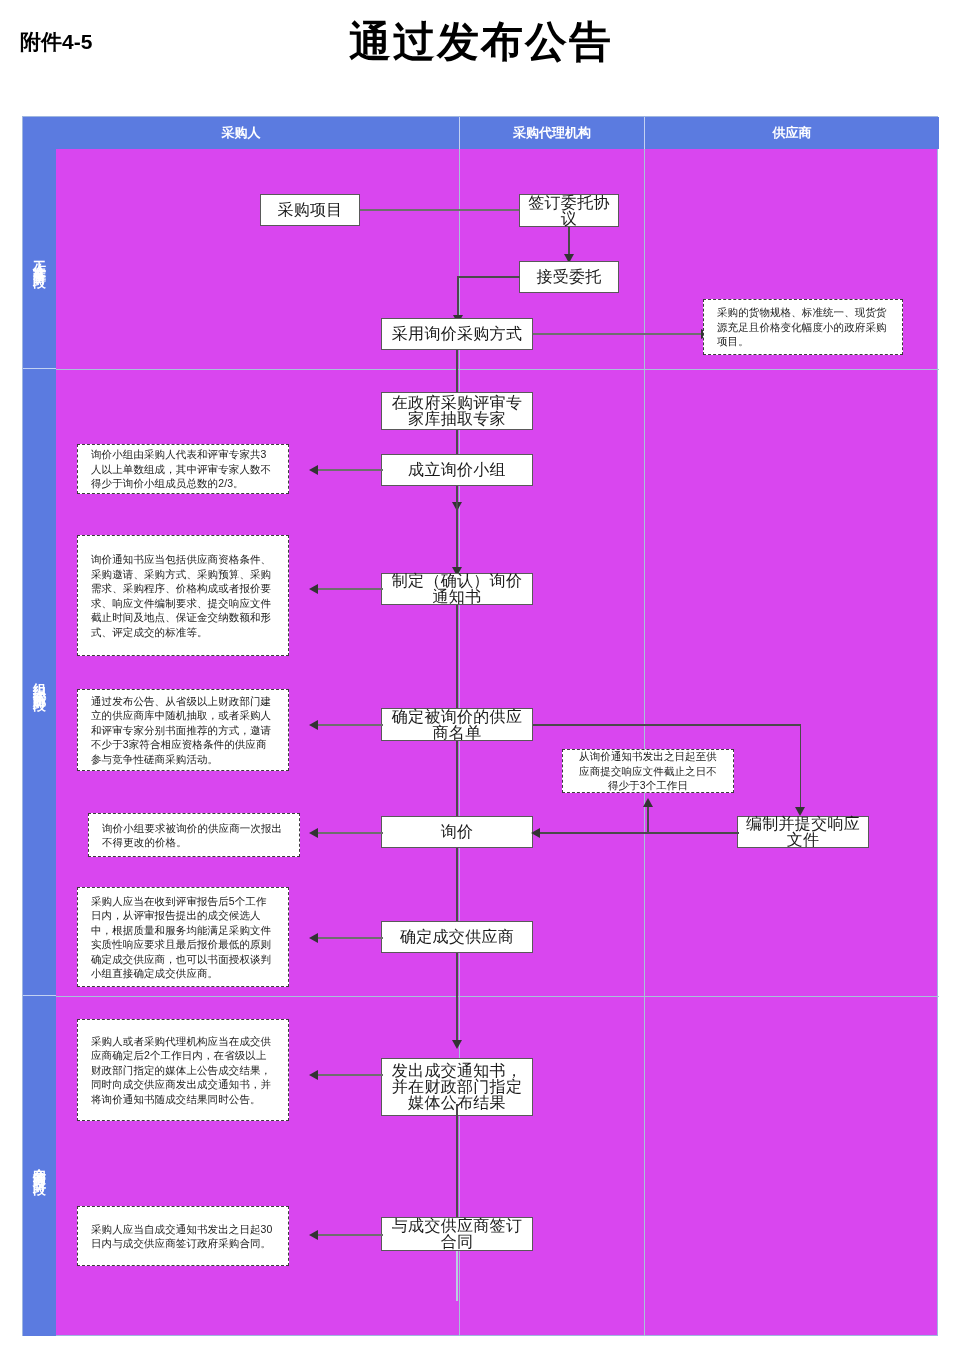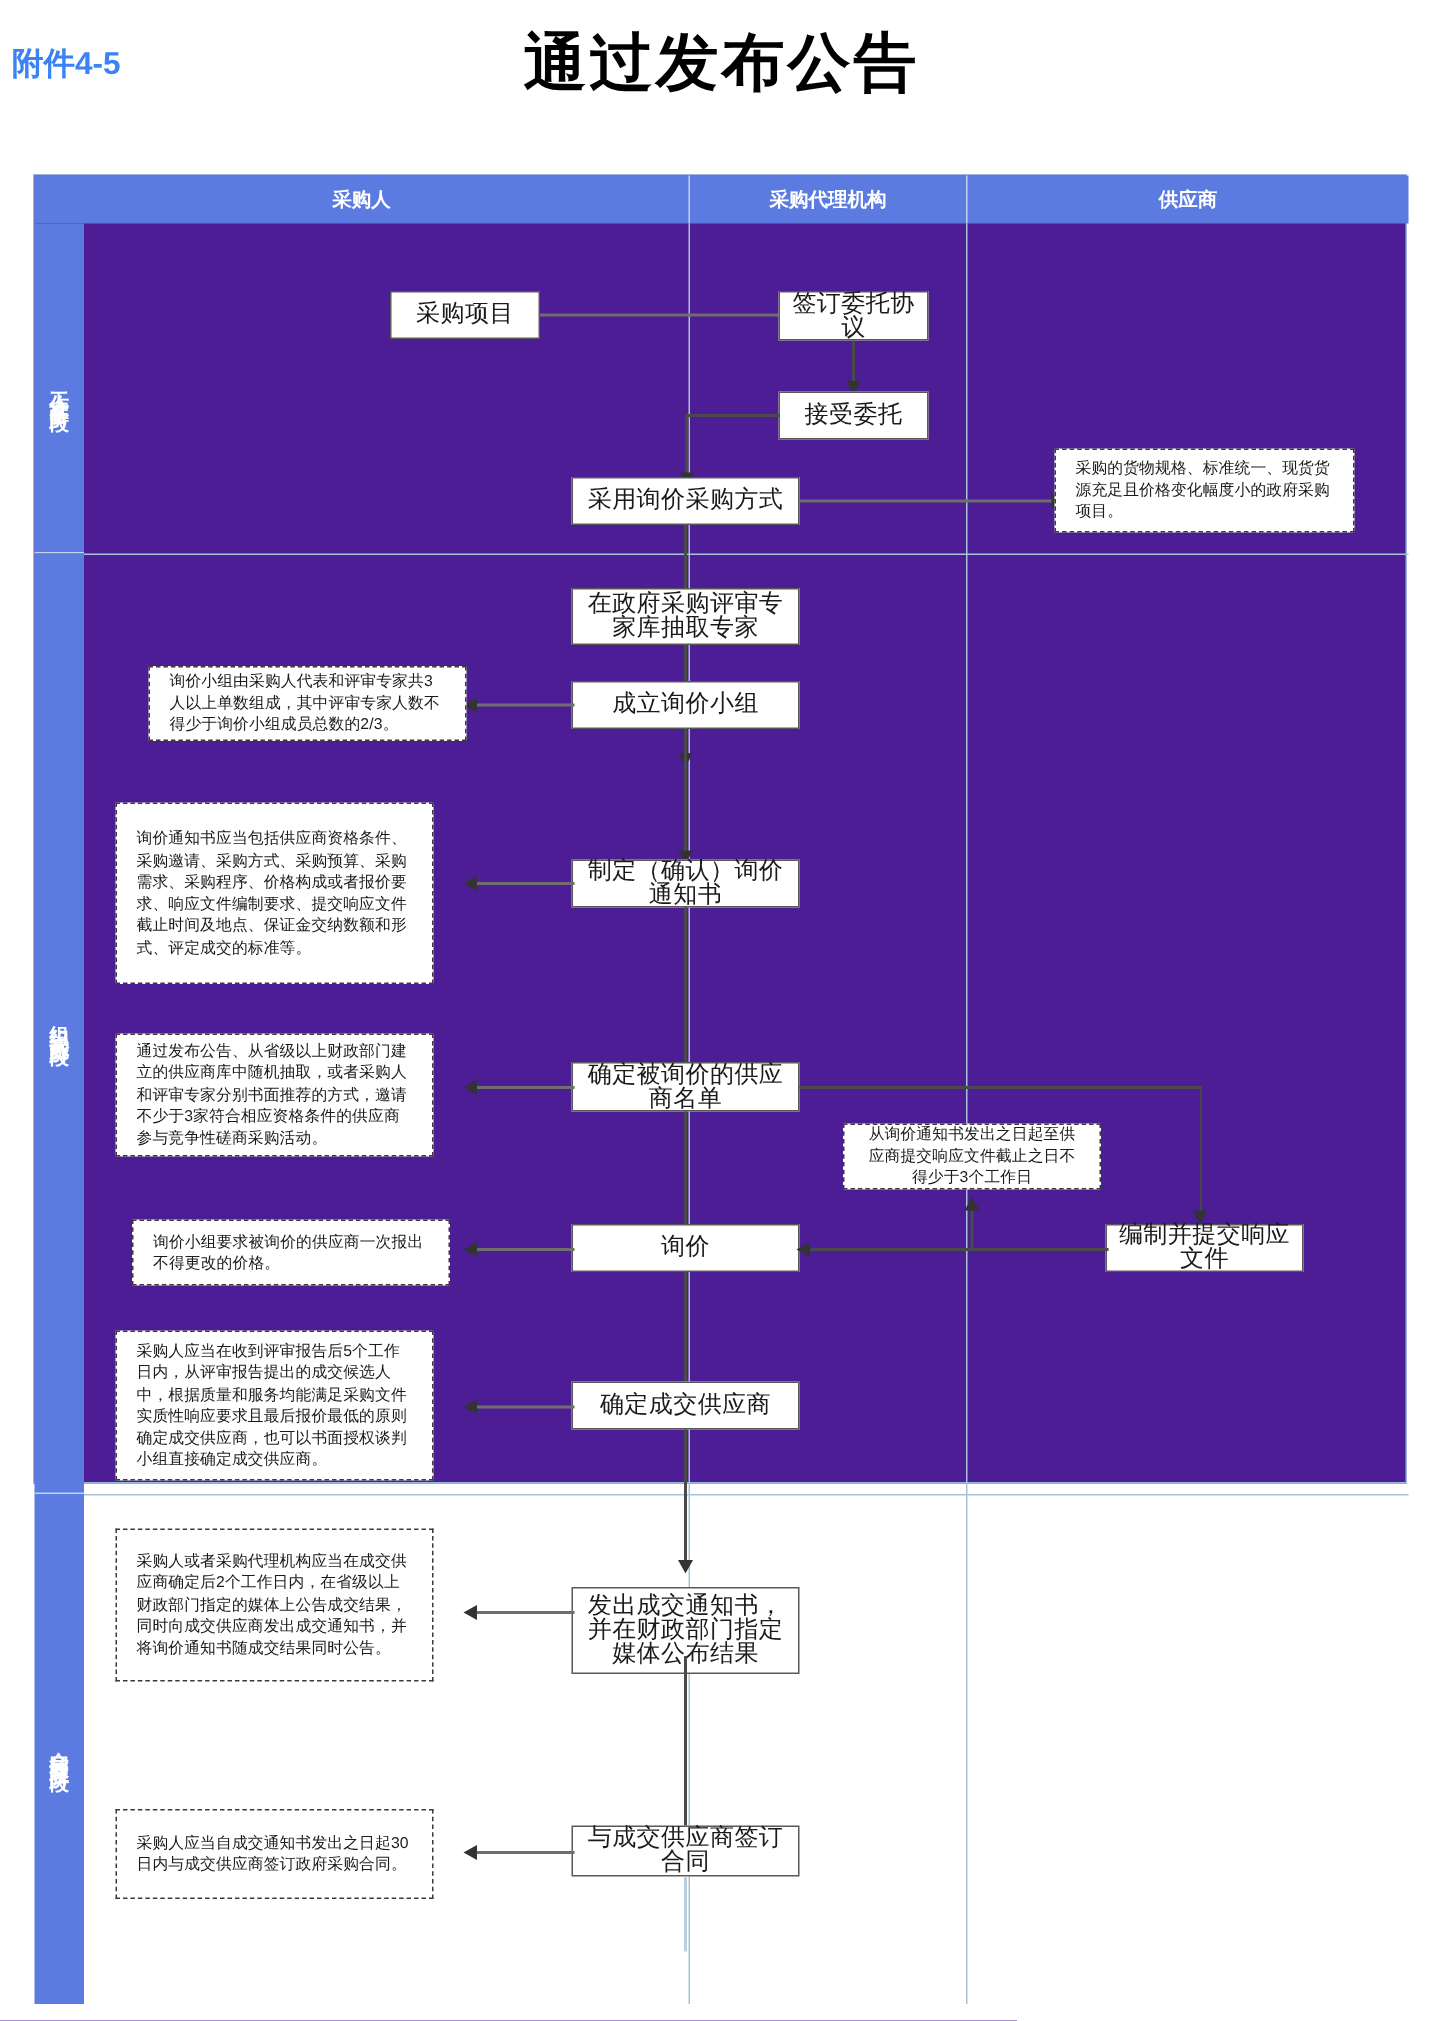--- a/index.html
+++ b/index.html
@@ -4,39 +4,39 @@
 <style>
   html,body{margin:0;padding:0;}
   body{
     width:962px;height:1347px;
     background:#ffffff;
     font-family:"Liberation Sans","DejaVu Sans",sans-serif;
     position:relative;overflow:hidden;
     -webkit-font-smoothing:antialiased;
   }
   .attach-label{
-    position:absolute;left:8px;top:28px;
-    font-size:21px;font-weight:700;color:#3b82f6;
+    position:absolute;left:20px;top:28px;
+    font-size:21px;font-weight:700;color:#000000;
     letter-spacing:0px;
   }
   .main-title{
     position:absolute;left:0;top:14px;width:962px;
     text-align:center;
     font-size:42px;font-weight:900;color:#000;
     letter-spacing:2px;
     font-family:"DejaVu Sans","Liberation Sans",sans-serif;
   }
 
   
   .chart{
     position:absolute;left:22px;top:116px;
-    width:916px;height:873px;
+    width:916px;height:1220px;
     box-sizing:border-box;
     border:1px solid #9fb6e0;
-    background:#4c1d95;
+    background:#d946ef;
   }
   .header-bar{
     position:absolute;left:0;top:0;width:916px;height:32px;
     background:#5b7be0;
     box-sizing:border-box;
   }
   .header-cell{
     position:absolute;top:0;height:32px;line-height:32px;
     color:#fff;font-size:13px;font-weight:700;text-align:center;
     box-sizing:border-box;
@@ -173,21 +173,21 @@
   <div class="node" style="left:358px;top:275px;width:152px;height:38px;">在政府采购评审专家库抽取专家</div>
 
   <div class="ln lnv" style="left:433px;top:313px;height:28px;"></div>
   <div class="arw arw-d" style="left:428.5px;top:338px;"></div>
 
   <div class="node" style="left:358px;top:337px;width:152px;height:32px;">成立询价小组</div>
 
   <div class="ln lnh ln-thin" style="left:290px;top:352px;width:70px;"></div>
   <div class="arw arw-l" style="left:286px;top:347.5px;"></div>
 
-  <div class="note" style="left:54px;top:327px;width:212px;height:50px;margin-left:22px;">询价小组由采购人代表和评审专家共3人以上单数组成，其中评审专家人数不得少于询价小组成员总数的2/3。</div>
+  <div class="note" style="left:54px;top:327px;width:212px;height:50px;">询价小组由采购人代表和评审专家共3人以上单数组成，其中评审专家人数不得少于询价小组成员总数的2/3。</div>
 
   <div class="ln lnv" style="left:433px;top:369px;height:84px;"></div>
   <div class="arw arw-d" style="left:428.5px;top:450px;"></div>
 
   <div class="node" style="left:358px;top:456px;width:152px;height:32px;">制定（确认）询价通知书</div>
 
   <div class="ln lnh ln-thin" style="left:290px;top:471px;width:70px;"></div>
   <div class="arw arw-l" style="left:286px;top:466.5px;"></div>
 
   <div class="note" style="left:54px;top:418px;width:212px;height:121px;">询价通知书应当包括供应商资格条件、采购邀请、采购方式、采购预算、采购需求、采购程序、价格构成或者报价要求、响应文件编制要求、提交响应文件截止时间及地点、保证金交纳数额和形式、评定成交的标准等。</div>

